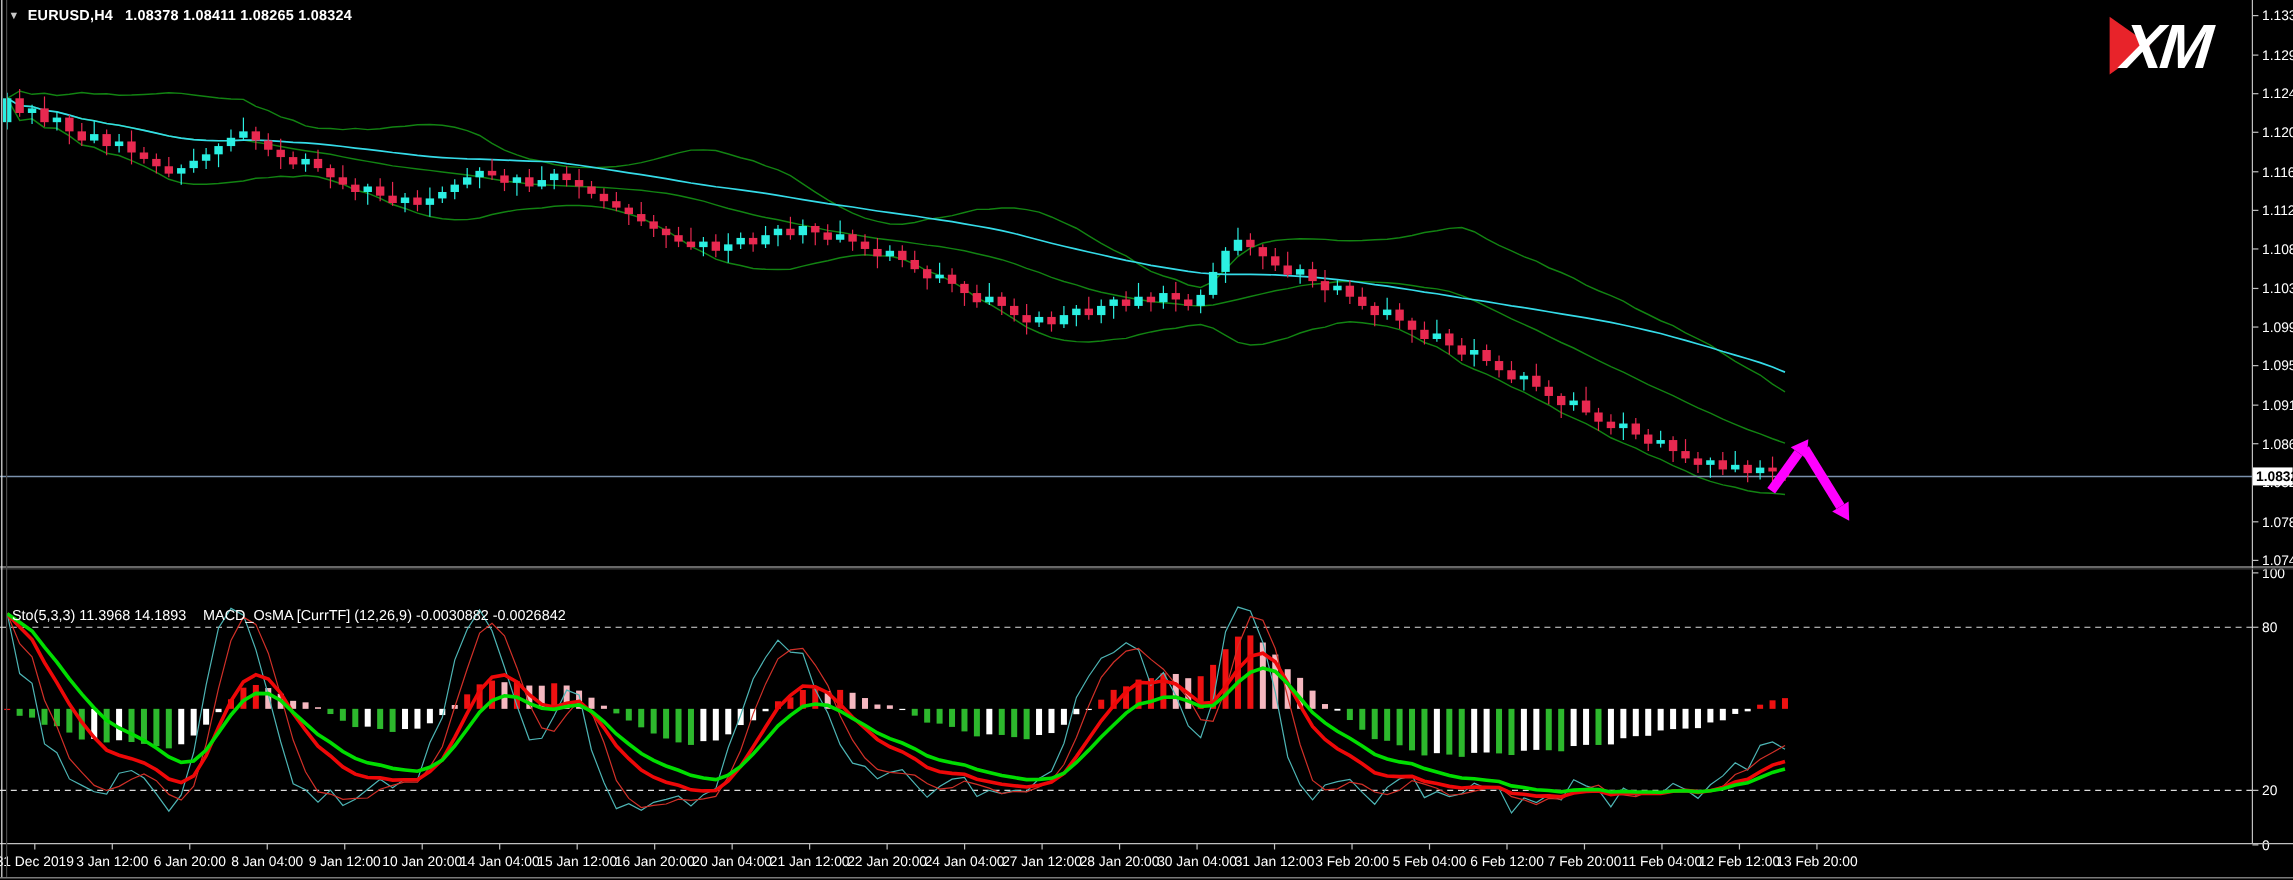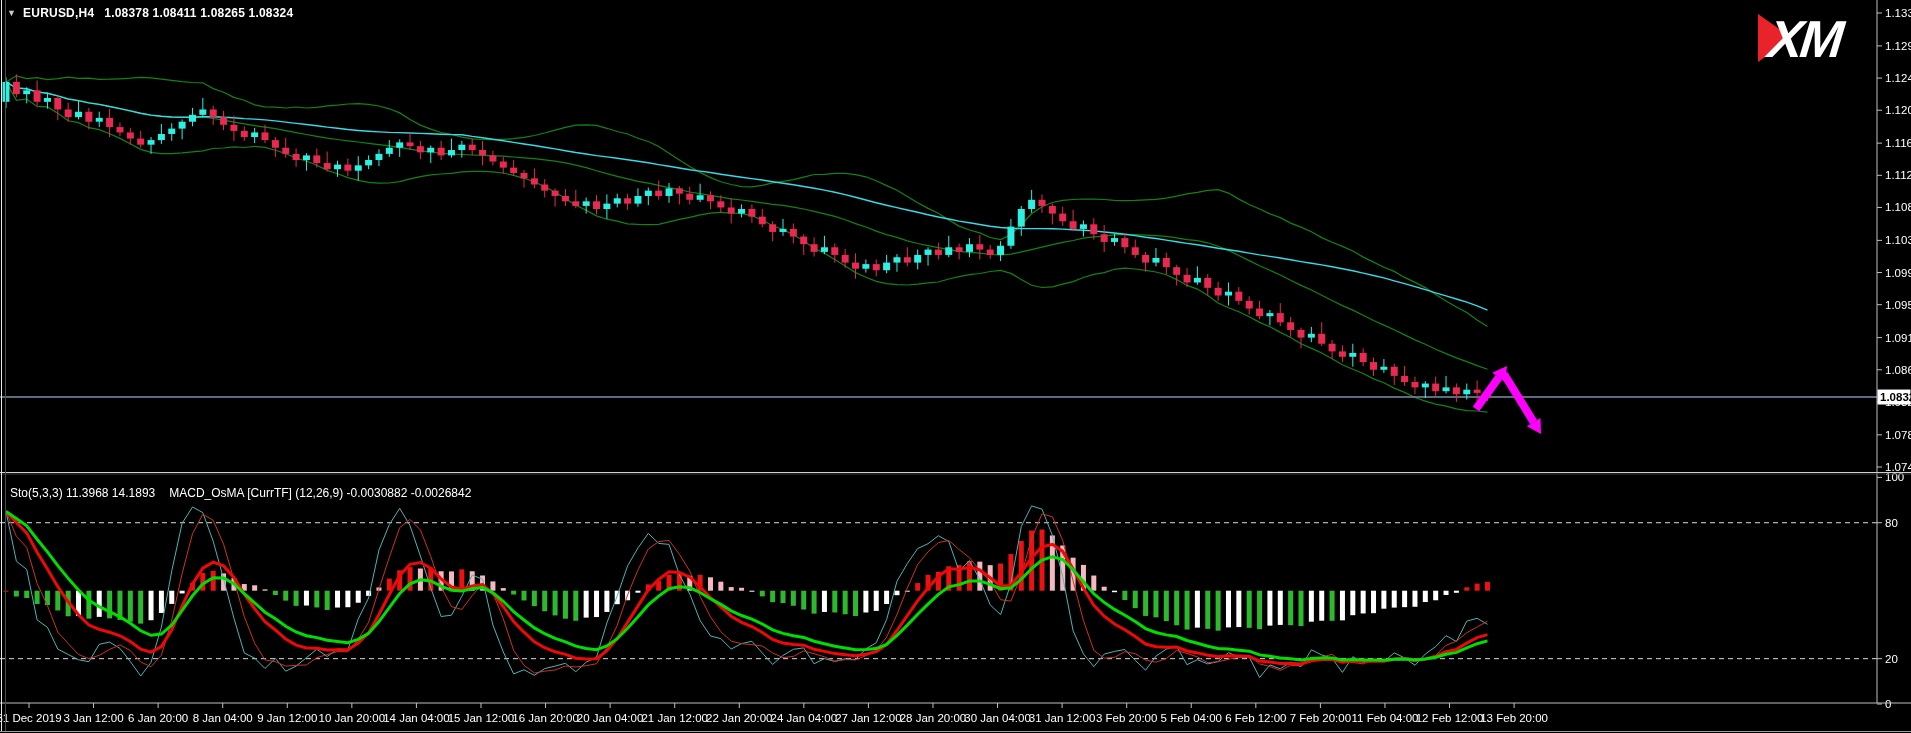--- a/index.html
+++ b/index.html
@@ -2,21 +2,21 @@
 <html><head>
 <meta charset="utf-8">
 <style>
   html,body{margin:0;padding:0;background:#000;}
   .term{position:relative;width:1911px;height:733px;background:#000;overflow:hidden;
         font-family:"Liberation Sans",sans-serif;}
   .titlebar{position:absolute;left:7px;top:6px;color:#fff;font-size:12px;font-weight:700;
             letter-spacing:.2px;white-space:nowrap;z-index:5;}
   .titlebar .tri{color:#c8c8c8;font-size:9px;margin-right:7px;vertical-align:1px;}
   .titlebar .q{margin-left:10px;font-weight:700;}
-  .indlabel{position:absolute;left:10px;top:486px;color:#fff;font-size:12px;z-index:5;white-space:nowrap;text-align:right;}
+  .indlabel{position:absolute;left:10px;top:506px;color:#fff;font-size:12px;z-index:5;white-space:nowrap;text-align:right;}
   .indlabel .m{margin-left:14px;}
   .logo{position:absolute;left:1756px;top:8px;width:112px;height:58px;z-index:4;}
   svg.chart{position:absolute;left:0;top:0;z-index:2;}
   .edge-l{position:absolute;left:1px;top:0;width:1px;height:731px;background:#e8e8e8;z-index:3;}
   .edge-l2{position:absolute;left:5px;top:0;width:1px;height:731px;background:#4a4a4a;z-index:3;}
   .edge-b{position:absolute;left:0;top:731px;width:1911px;height:1px;background:#9a9a9a;z-index:3;}
 </style>
 </head>
 <body>
 

